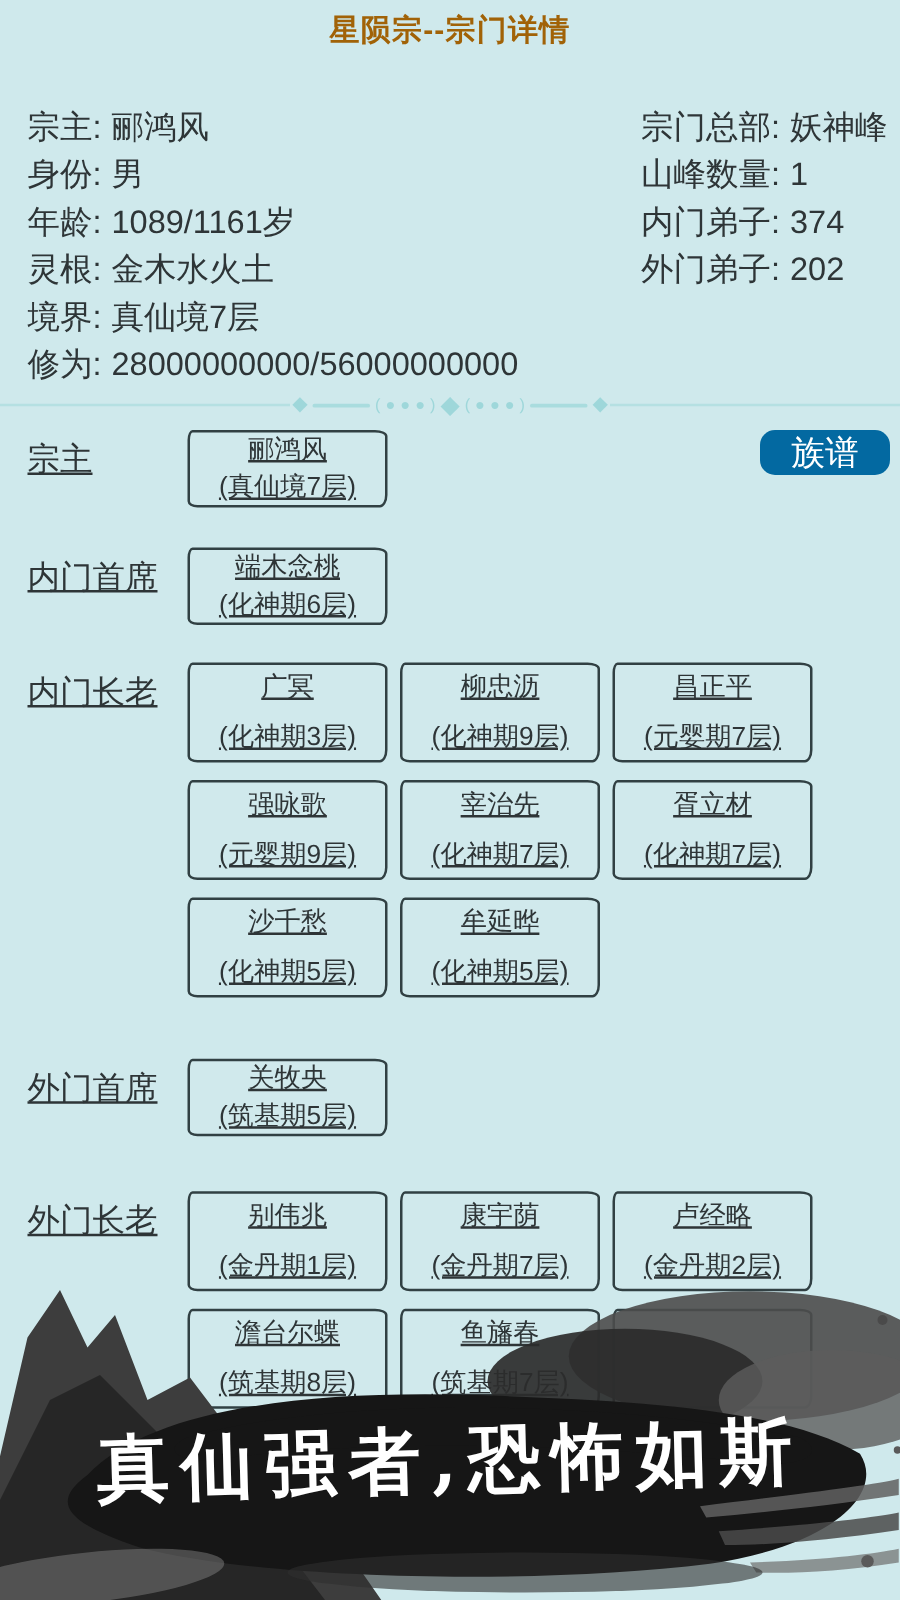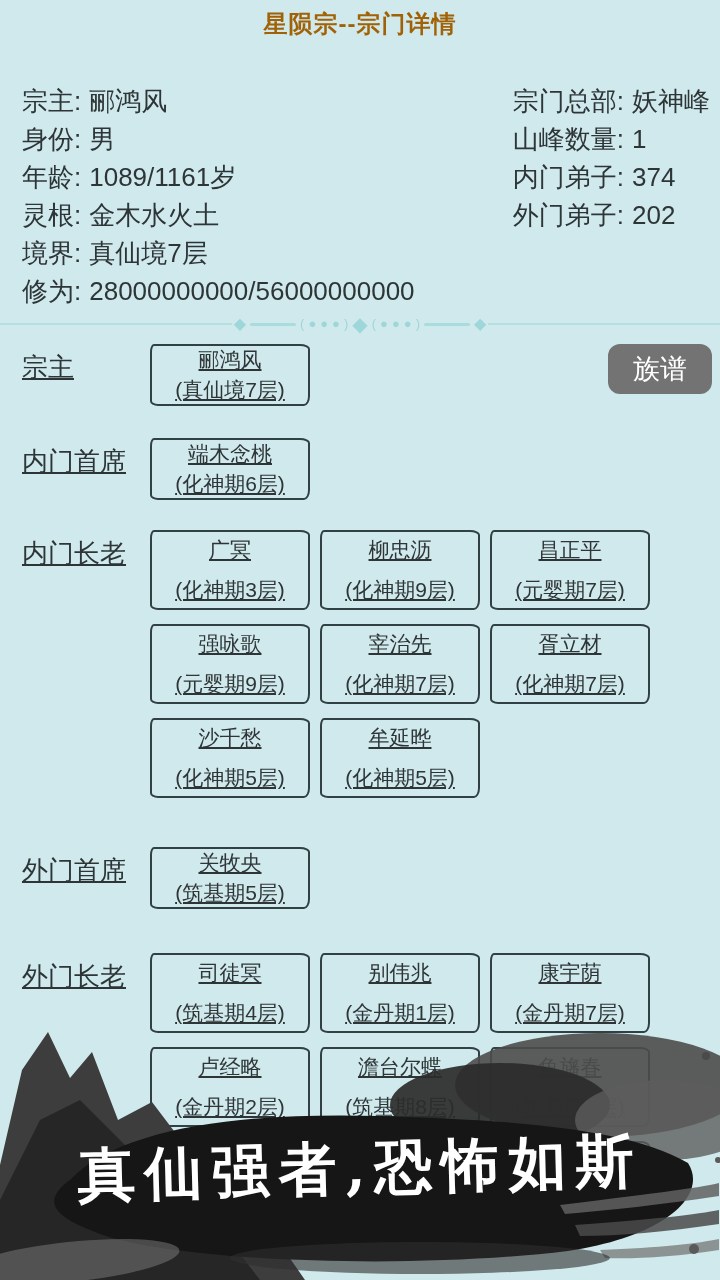--- a/index.html
+++ b/index.html
@@ -54,22 +54,22 @@
     background:rgba(255,255,255,0.04);
     display:flex;flex-direction:column;justify-content:center;align-items:center;
     text-align:center;cursor:pointer;
   }
   .mbox.tall{height:76px;gap:10px;}
   .mbox.short{height:58px;margin-bottom:0;}
   .mname{font-size:21px;line-height:30px;}
   .mrealm{font-size:21px;line-height:30px;}
   .genealogy-btn{
     position:absolute;right:8px;top:0;
-    width:104px;height:50px;border:none;border-radius:12px;
-    background:#737373;color:#ffffff;font-size:27px;
+    width:104px;height:36px;border:none;border-radius:12px;
+    background:#0369a1;color:#ffffff;font-size:27px;
     font-family:"Liberation Sans",sans-serif;
     display:flex;align-items:center;justify-content:center;cursor:pointer;
   }
   
   .ink-wrap{position:absolute;left:0;top:1000px;width:720px;height:280px;pointer-events:none;}
   .ink-wrap svg{display:block;}
   .banner-text{
     position:absolute;left:0;top:130px;width:720px;
     text-align:center;color:#ffffff;
     font-family:"DejaVu Serif",serif;font-weight:bold;
@@ -189,24 +189,20 @@
         <div class="mname">关牧央</div>
         <div class="mrealm">(筑基期5层)</div>
       </div>
     </div>
   </div>
 
   <div class="section sec-wmzl">
     <div class="row-label">外门长老</div>
     <div class="grid">
       <div class="mbox tall">
-        <div class="mname">司徒冥</div>
-        <div class="mrealm">(筑基期4层)</div>
-      </div>
-      <div class="mbox tall">
         <div class="mname">别伟兆</div>
         <div class="mrealm">(金丹期1层)</div>
       </div>
       <div class="mbox tall">
         <div class="mname">康宇荫</div>
         <div class="mrealm">(金丹期7层)</div>
       </div>
       <div class="mbox tall">
         <div class="mname">卢经略</div>
         <div class="mrealm">(金丹期2层)</div>

